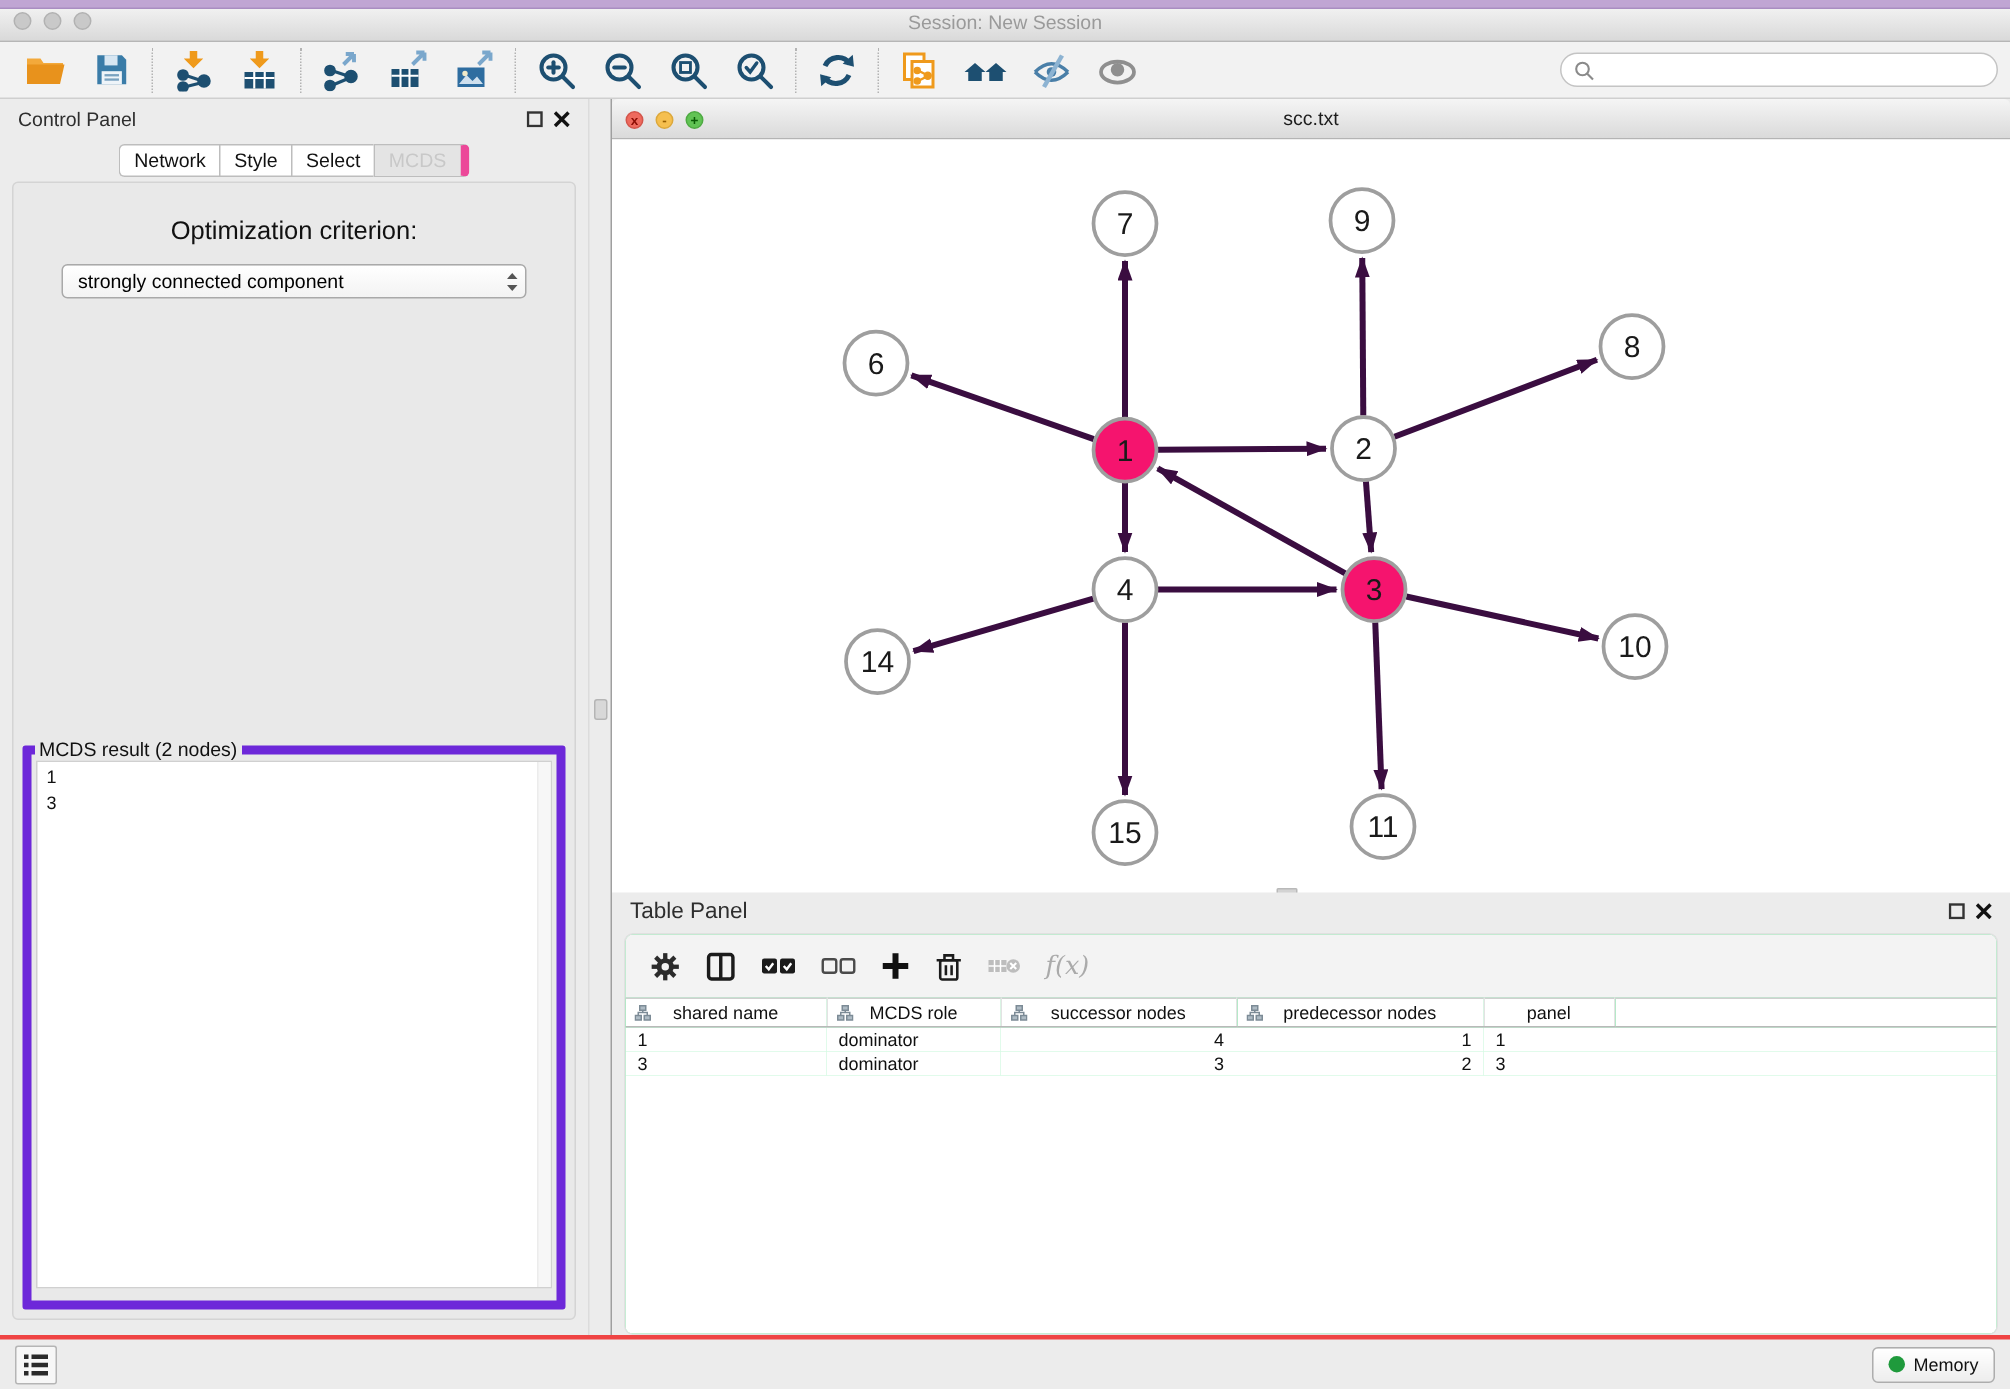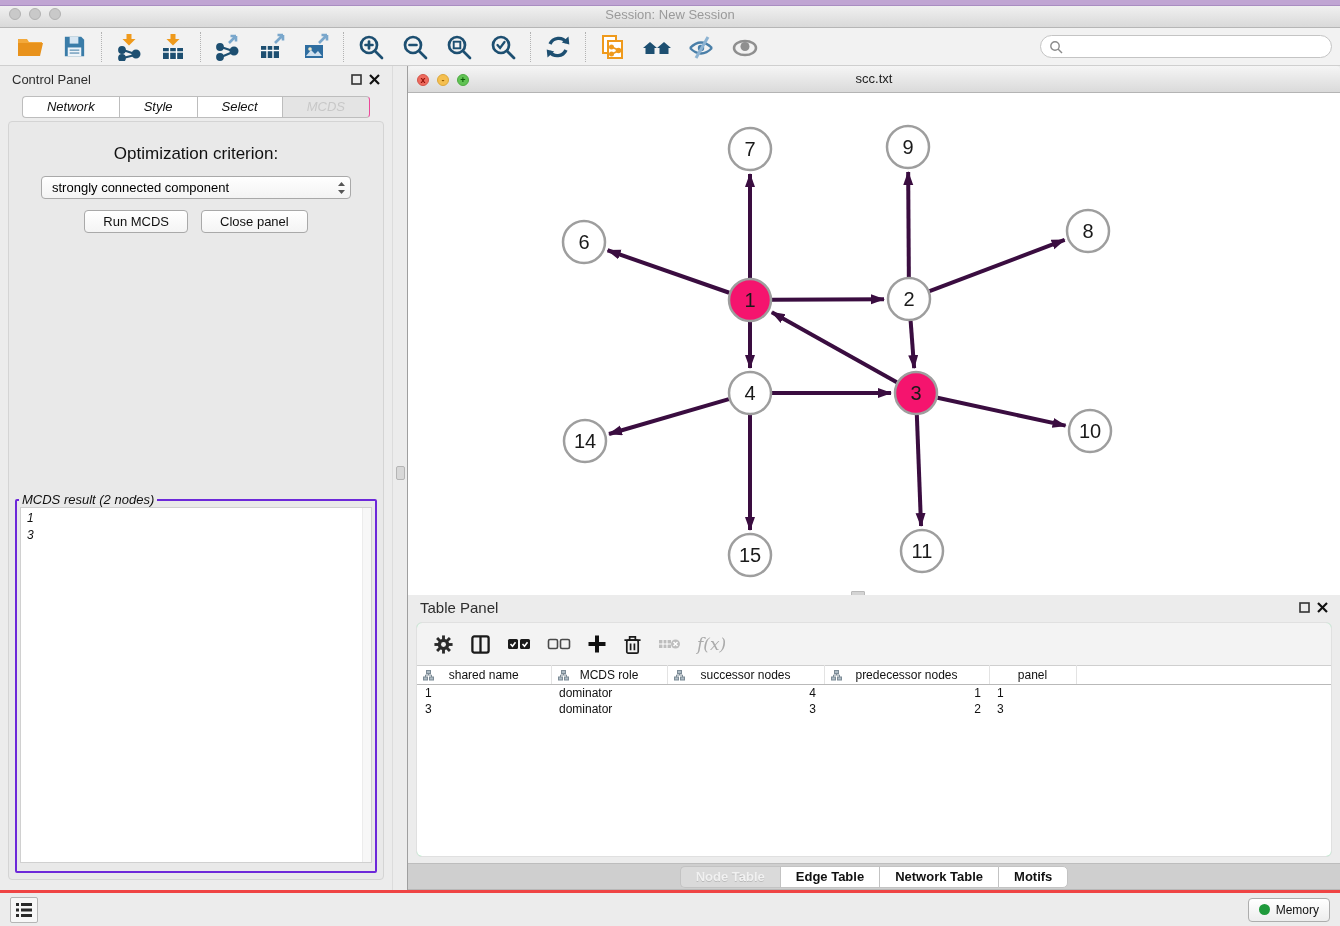--- a/index.html
+++ b/index.html
@@ -23,31 +23,31 @@
 
   
   .main { flex:1; display:flex; min-height:0; }
 
   
   .control-panel { width:392px; flex:none; position:relative; background:#ececec; }
   .cp-header { height:26px; display:flex; align-items:center; padding:0 12px; }
   .cp-title { font-size:13px; color:#2e2e2e; }
   .hdr-btns { margin-left:auto; display:flex; gap:7px; align-items:center; }
   .cp-tabs { display:flex; justify-content:center; margin-top:4px; }
-  .seg { height:22px; line-height:20px; padding:0 24px; font-size:13px; background:#fff; border:1px solid #bdbdbd; border-right:none; color:#111;font-style:italic; }
+  .seg { height:22px; line-height:20px; padding:0 9px; font-size:13px; background:#fff; border:1px solid #bdbdbd; border-right:none; color:#111; }
   .seg:first-child { border-radius:4px 0 0 4px; }
-  .seg:last-child { border-right:1px solid #ec4899; border-radius:0 4px 4px 0; }
+  .seg:last-child { border-right:6px solid #ec4899; border-radius:0 4px 4px 0; }
   .seg.selected { background:#e4e4e4; color:#c8c8c8; }
   .cp-body { position:absolute; left:8px; right:8px; top:55px; bottom:10px; background:#e9e9e9; border:1px solid #d4d4d4; border-radius:4px; }
   .opt-label { text-align:center; margin-top:22px; font-size:17px; color:#111; }
   .dropdown { width:310px; height:23px; margin:12px auto 0; background:linear-gradient(#ffffff,#f3f3f3); border:1px solid #a9a9a9; border-radius:4px; display:flex; align-items:center; padding:0 4px 0 10px; font-size:13px; }
   .dropdown .dd-label { flex:1; }
   .btn-row { display:flex; justify-content:center; gap:13px; margin-top:11px; }
   .push-btn { height:23px; padding:0 18px; font-size:13px; font-family:"Liberation Sans",sans-serif; background:linear-gradient(#ffffff,#f4f4f4); border:1px solid #a9a9a9; border-radius:4px; color:#111; }
-  .result-group { position:absolute; left:6px; right:6px; top:370px; bottom:6px; border:2px solid #6d28d9; border-radius:2px;font-style:italic; }
+  .result-group { position:absolute; left:6px; right:6px; top:370px; bottom:6px; border:6px solid #6d28d9; border-radius:2px; }
   .result-group legend { font-size:13px; color:#111; padding:0 3px; margin-left:2px; }
   .result-text { position:absolute; left:3px; right:3px; top:0; bottom:4px; background:#fff; border:1px solid #d0d0d0; font-size:12px; line-height:17px; padding:2px 6px; white-space:pre; color:#111; }
   .result-scroll { position:absolute; right:4px; top:1px; bottom:5px; width:9px; background:#f7f7f7; border-left:1px solid #ececec; }
 
   
   .v-divider { width:16px; flex:none; background:#ececec; border-left:1px solid #dcdcdc; border-right:1px solid #9f9f9f; position:relative; }
   .v-divider .handle { position:absolute; top:400px; left:3px; width:9px; height:14px; background:#d8d8d8; border:1px solid #b5b5b5; border-radius:2px; }
 
   
   .right-col { flex:1; display:flex; flex-direction:column; min-width:0; }
@@ -297,24 +297,20 @@
         <span class="seg selected">MCDS</span>
       </div>
       <div class="cp-body">
         <div class="opt-label">Optimization criterion:</div>
         <div class="dropdown">
           <span class="dd-label">strongly connected component</span>
           <svg width="9" height="14" viewBox="0 0 9 14">
               <path d="M4.5 1L8 5H1z" fill="#555"></path>
               <path d="M4.5 13L1 9h7z" fill="#555"></path>
             </svg>
-        </div>
-        <div class="btn-row">
-          <button class="push-btn">Run MCDS</button>
-          <button class="push-btn">Close panel</button>
         </div>
         <fieldset class="result-group">
           <legend>MCDS result (2 nodes)</legend>
           <div style="position:relative; height:calc(100% - 4px);">
             <div class="result-text">1
 3</div>
             <div class="result-scroll"></div>
           </div>
         </fieldset>
       </div>
@@ -514,26 +510,20 @@
               <td class="al">dominator</td>
               <td class="ar">3</td>
               <td class="ar">2</td>
               <td class="al">3</td>
               <td></td>
             </tr>
           </tbody>
             </table>
           <div class="table-fill"></div>
         </div>
-        <div class="tp-tabs-strip">
-          <span class="tseg selected">Node Table</span>
-          <span class="tseg">Edge Table</span>
-          <span class="tseg">Network Table</span>
-          <span class="tseg">Motifs</span>
-        </div>
       </div>
 
     </div>
   </div>
 
   <div class="statusbar">
     <div class="list-btn">
       <svg width="18" height="16" viewBox="0 0 18 16">
           <g fill="#2a2a2a">
             <rect x="1" y="1" width="3" height="3"></rect>

